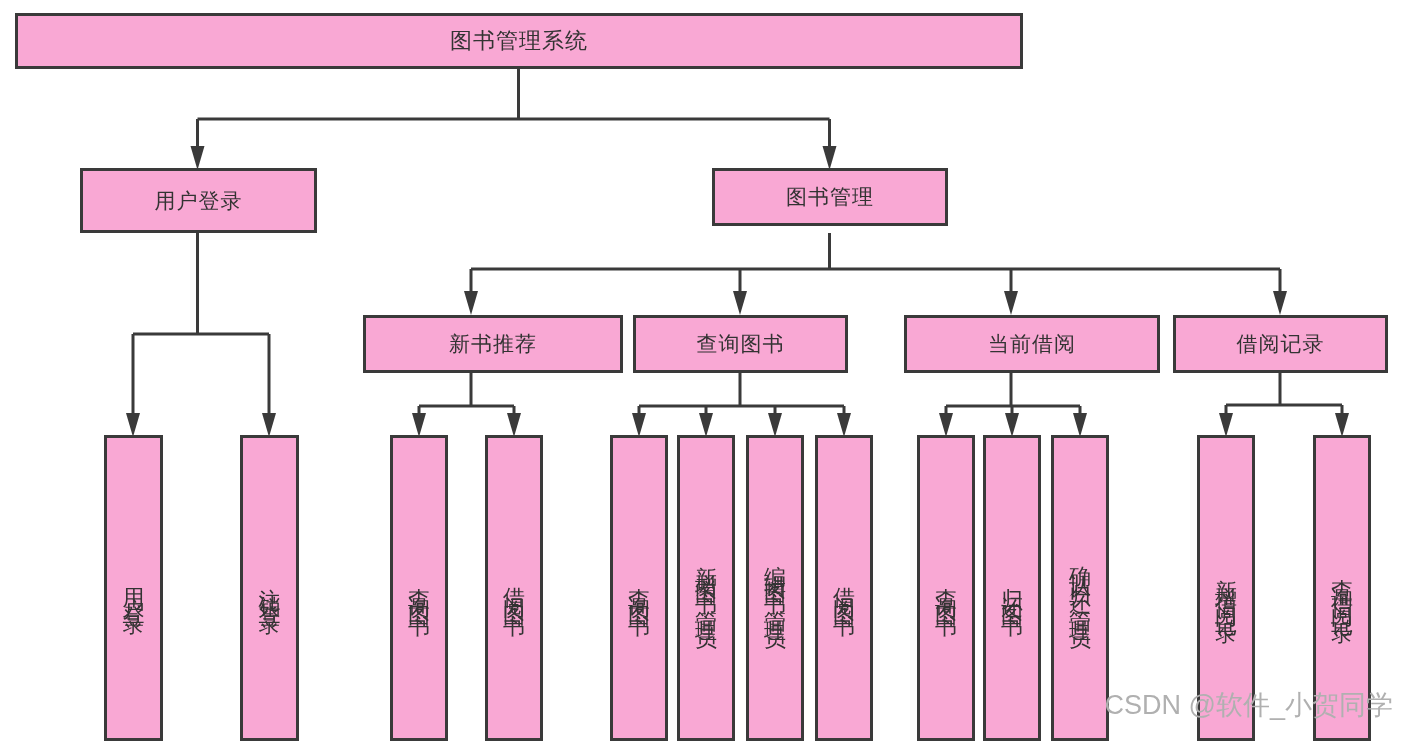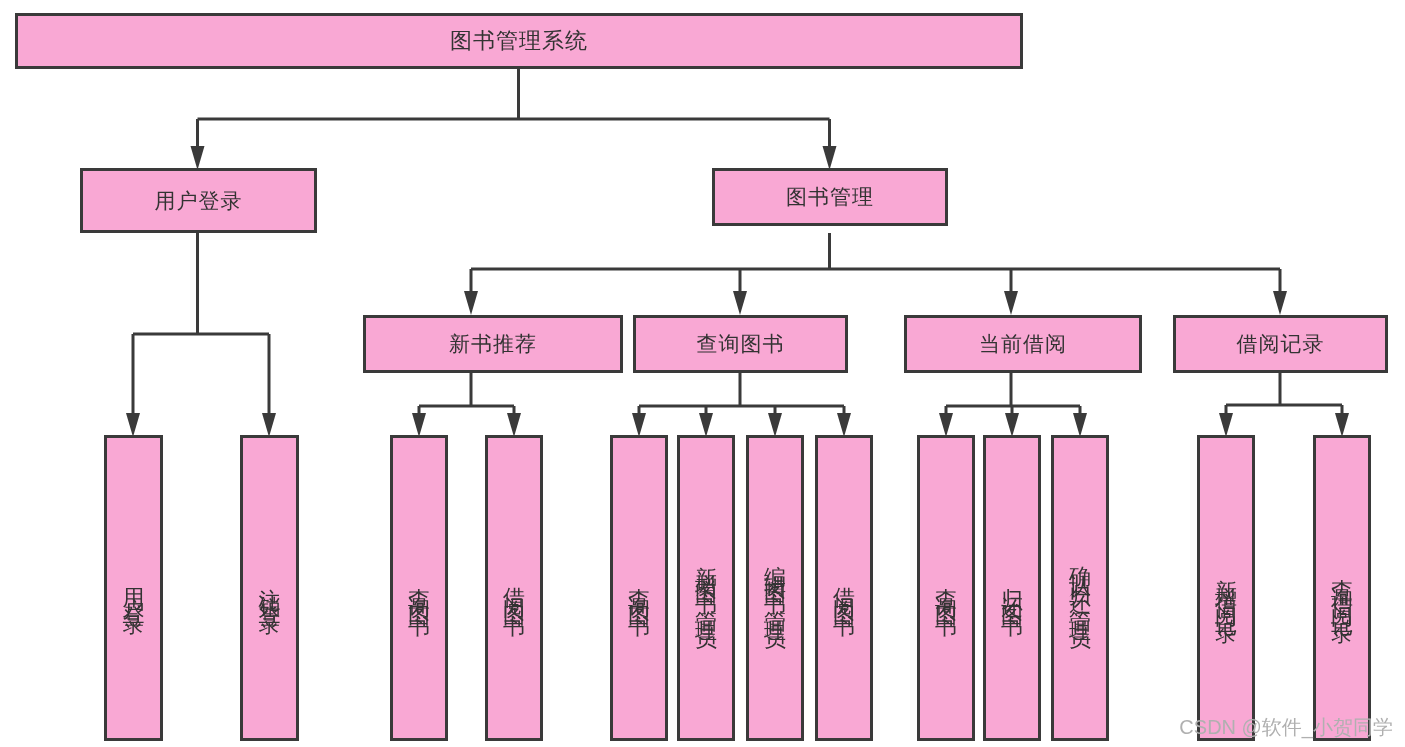--- a/index.html
+++ b/index.html
@@ -55,22 +55,22 @@
     writing-mode: vertical-lr;
     text-orientation: mixed;
     font-size: 22px;
     letter-spacing: 9px;
     line-height: 1.1;
     color: var(--text);
   }
   .watermark {
     position: absolute;
     right: 12px;
-    bottom: 6px;
-    font-size: 20px;
+    bottom: 24px;
+    font-size: 27px;
     color: var(--watermark);
     z-index: 5;
     white-space: nowrap;
   }
 </style>
 </head>
 <body>
 
 <div class="canvas">
 
@@ -133,21 +133,21 @@
   <div class="node h2" style="left:712px; top:168px; width:236px; height:58px;">
     <span>图书管理</span>
   </div>
 
   <div class="node h3" style="left:363px; top:315px; width:260px; height:58px;">
     <span>新书推荐</span>
   </div>
   <div class="node h3" style="left:633px; top:315px; width:215px; height:58px;">
     <span>查询图书</span>
   </div>
-  <div class="node h3" style="left:904px; top:315px; width:238px; height:58px;">
+  <div class="node h3" style="left:904px; top:315px; width:256px; height:58px;">
     <span>当前借阅</span>
   </div>
   <div class="node h3" style="left:1173px; top:315px; width:215px; height:58px;">
     <span>借阅记录</span>
   </div>
 
   <div class="node leaf" style="left:104px; top:435px; width:59px; height:306px;">
     <span class="vtext">用户登录</span>
   </div>
   <div class="node leaf" style="left:240px; top:435px; width:59px; height:306px;">

